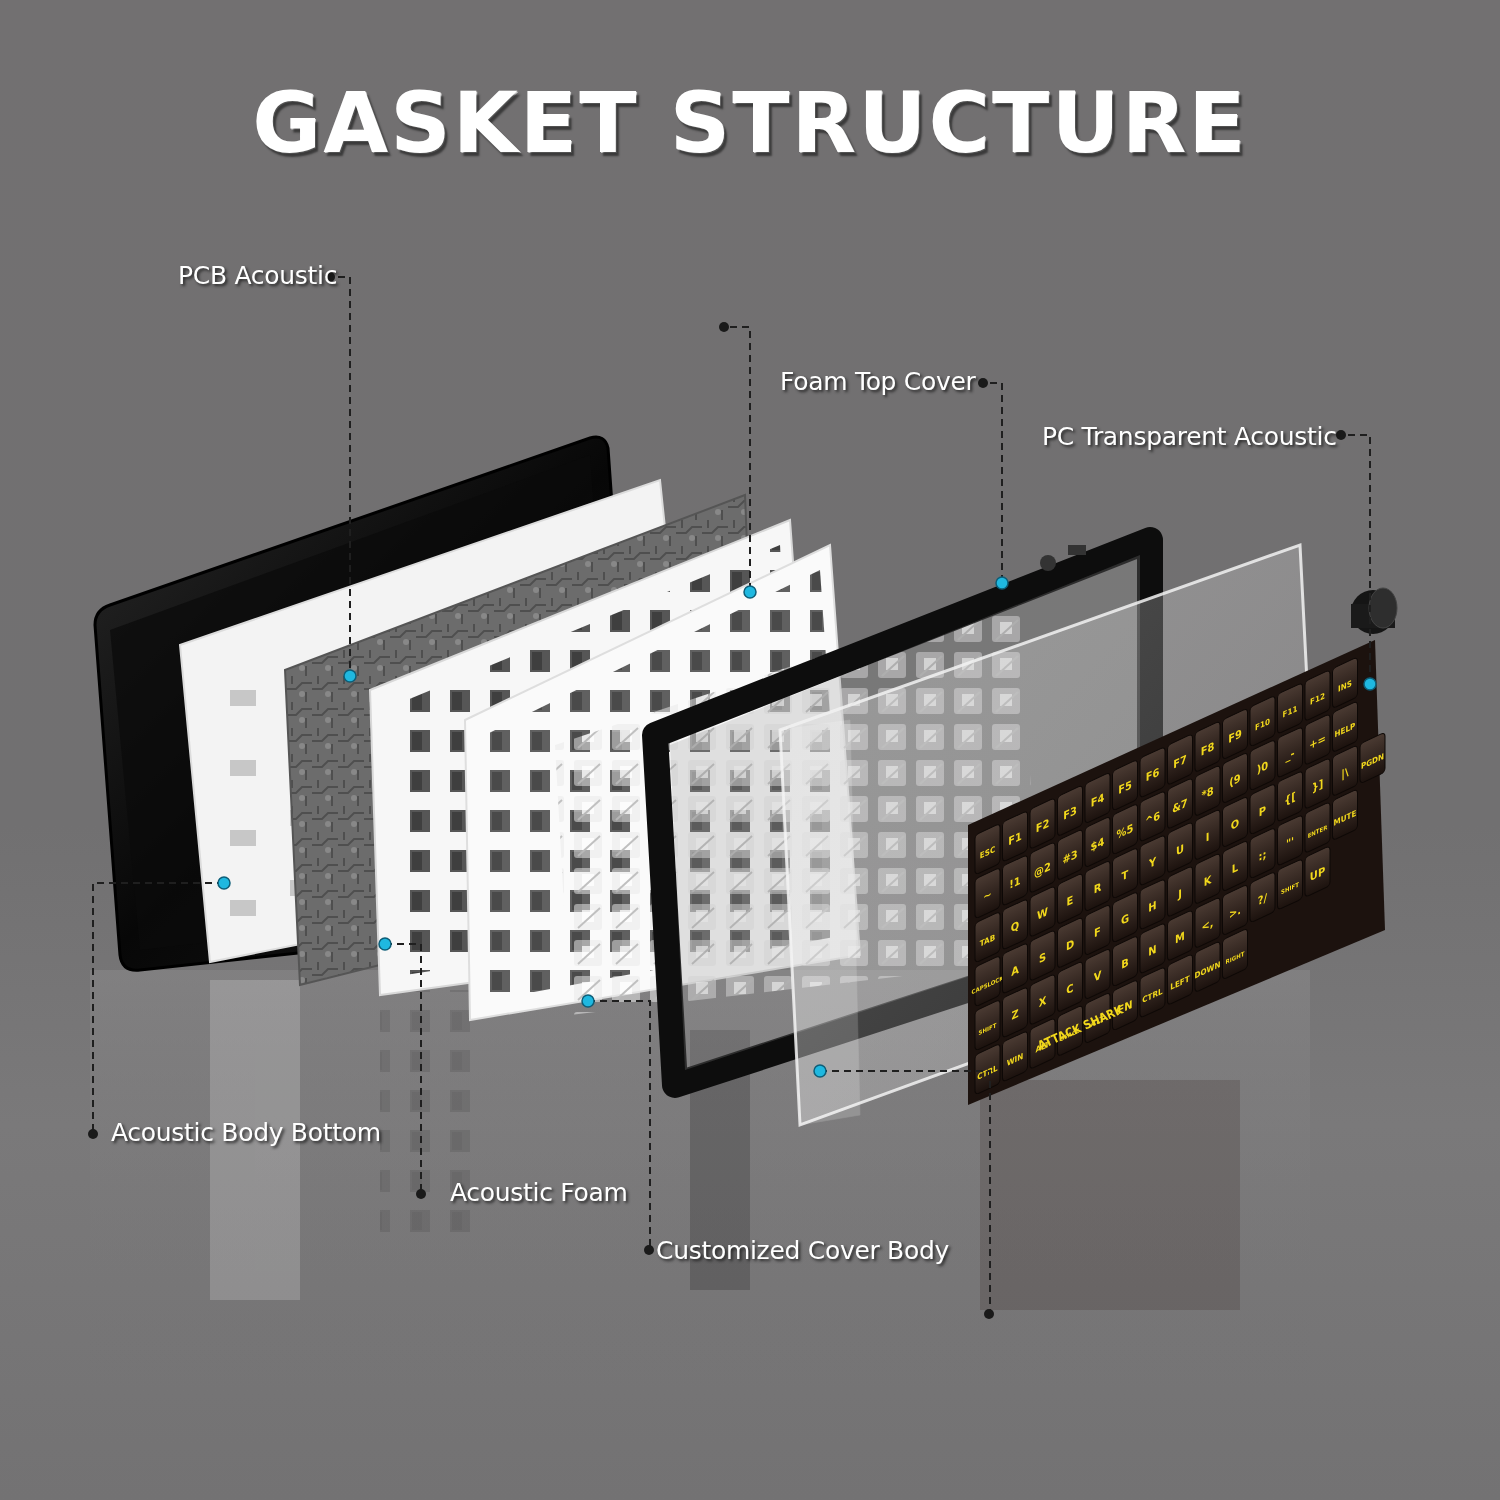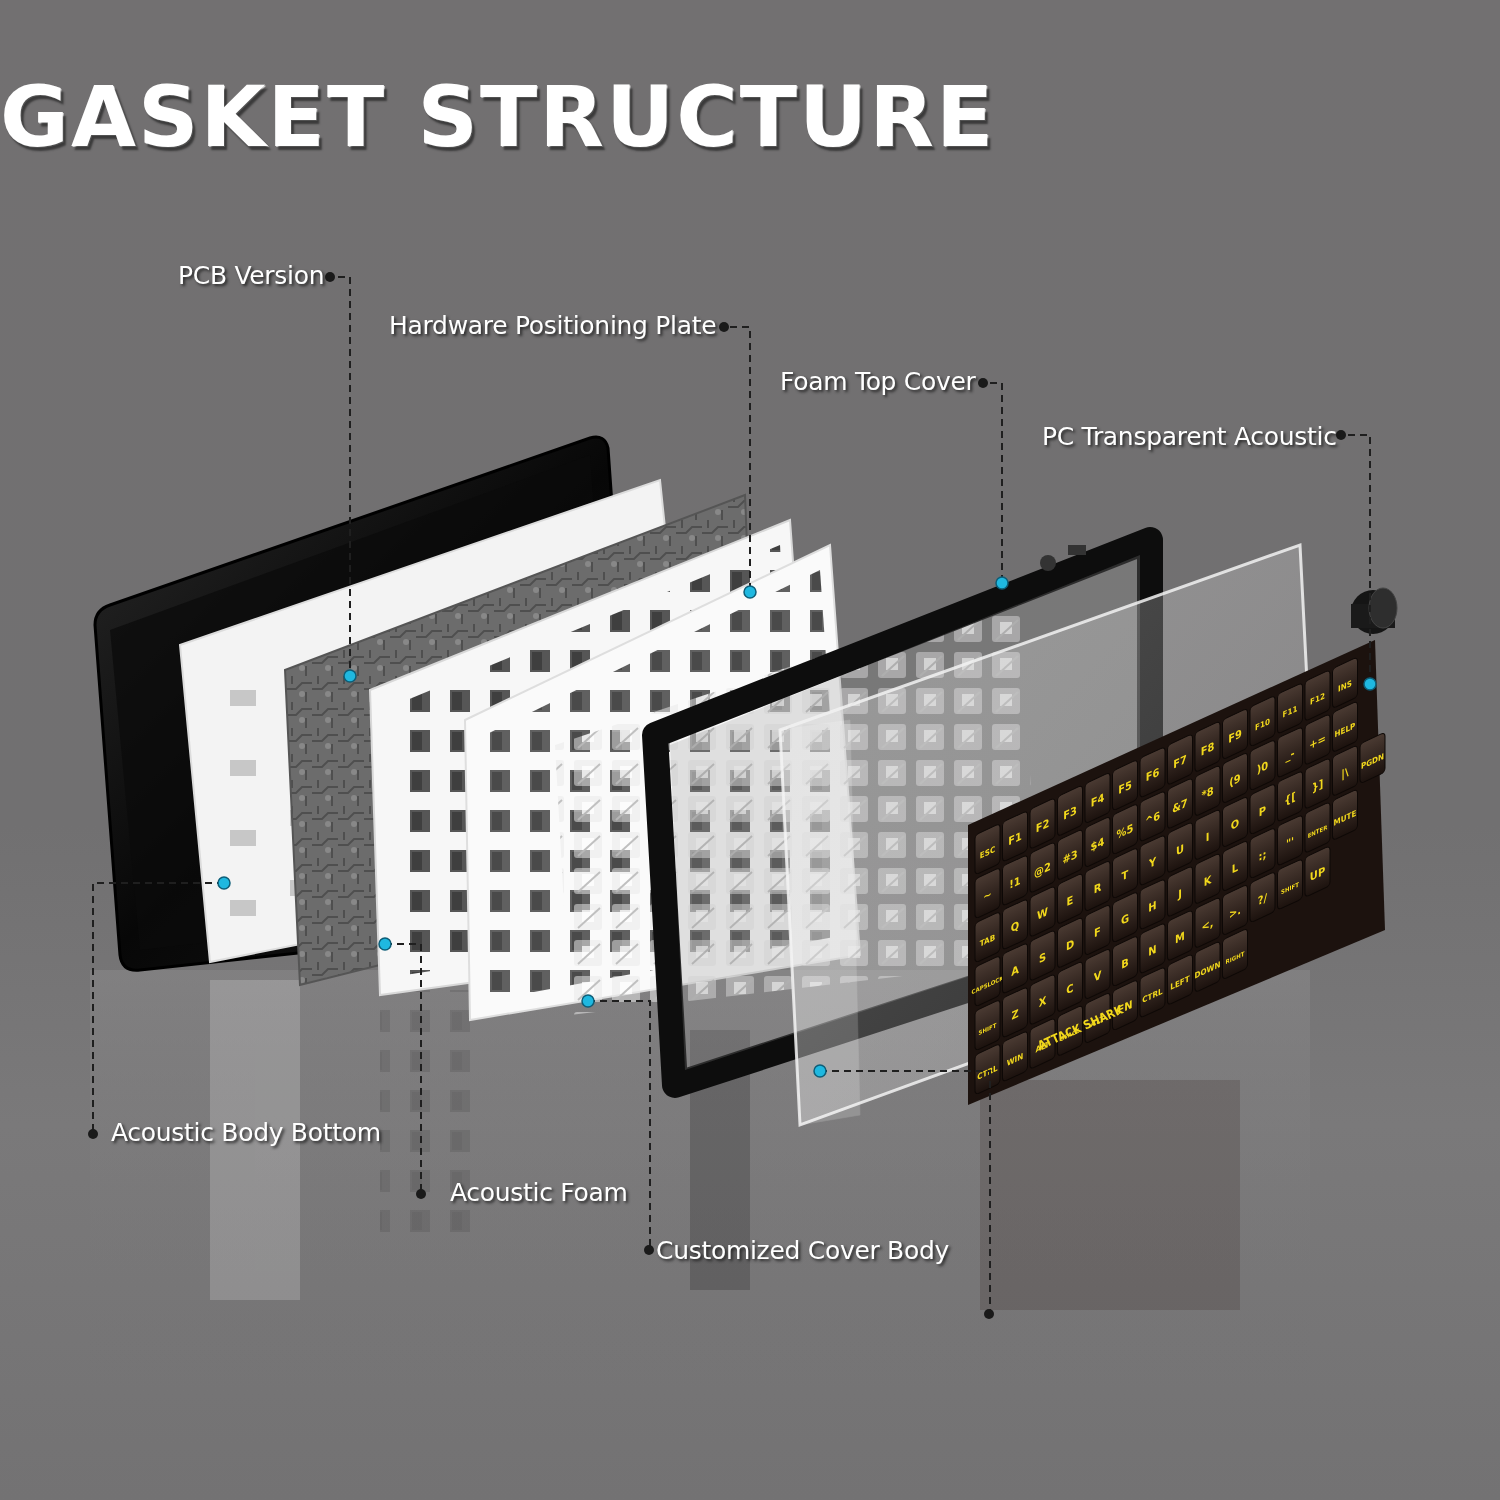--- a/index.html
+++ b/index.html
@@ -1,19 +1,19 @@
 <!DOCTYPE html>
 <html><head>
 <meta charset="utf-8">
 <style>
   html,body{margin:0;padding:0;}
   body{width:1500px;height:1500px;overflow:hidden;background:#717071;position:relative;font-family:"Liberation Sans","DejaVu Sans",sans-serif;}
   .stage{position:absolute;left:0;top:0;width:1500px;height:1500px;
     background:linear-gradient(180deg,#727071 0%,#717071 55%,#7a797a 75%,#737273 100%);}
-  .title{position:absolute;left:0;top:68px;width:1500px;
+  .title{position:absolute;left:0;top:74px;width:1500px;text-align:center;
     font-family:"DejaVu Sans",sans-serif;font-weight:bold;font-size:84px;letter-spacing:2px;color:#fff;
     text-shadow:3px 4px 2px rgba(40,40,40,.75),1px 1px 0 #cfcfcf;}
   .label{position:absolute;color:#fff;font-size:25px;font-family:"DejaVu Sans",sans-serif;
     text-shadow:2px 2px 3px rgba(20,20,20,.8);white-space:nowrap;letter-spacing:-0.3px}
   svg.overlay{position:absolute;left:0;top:0;}
   .kc{font-family:"DejaVu Sans Condensed","DejaVu Sans",sans-serif;font-weight:bold;}
 </style>
 </head>
 <body>
 
@@ -465,20 +465,19 @@
       <circle cx="750" cy="592" r="6"></circle>
       <circle cx="1002" cy="583" r="6"></circle>
       <circle cx="1370" cy="684" r="6"></circle>
       <circle cx="224" cy="883" r="6"></circle>
       <circle cx="385" cy="944" r="6"></circle>
       <circle cx="588" cy="1001" r="6"></circle>
       <circle cx="820" cy="1071" r="6"></circle>
     </g>
   </svg>
 
-  <div class="label" style="left:178px;top:261px">PCB Version</div>
-  <div class="label" style="left:389px;top:311px">Hardware Positioning Plate</div>
+  <div class="label" style="left:178px;top:261px">PCB Acoustic</div>
   <div class="label" style="left:780px;top:367px">Foam Top Cover</div>
   <div class="label" style="left:1042px;top:422px">PC Transparent Acoustic</div>
   <div class="label" style="left:111px;top:1118px">Acoustic Body Bottom</div>
   <div class="label" style="left:450px;top:1178px">Acoustic Foam</div>
   <div class="label" style="left:656px;top:1236px">Customized Cover Body</div>
 </div>
 
 </body></html>

